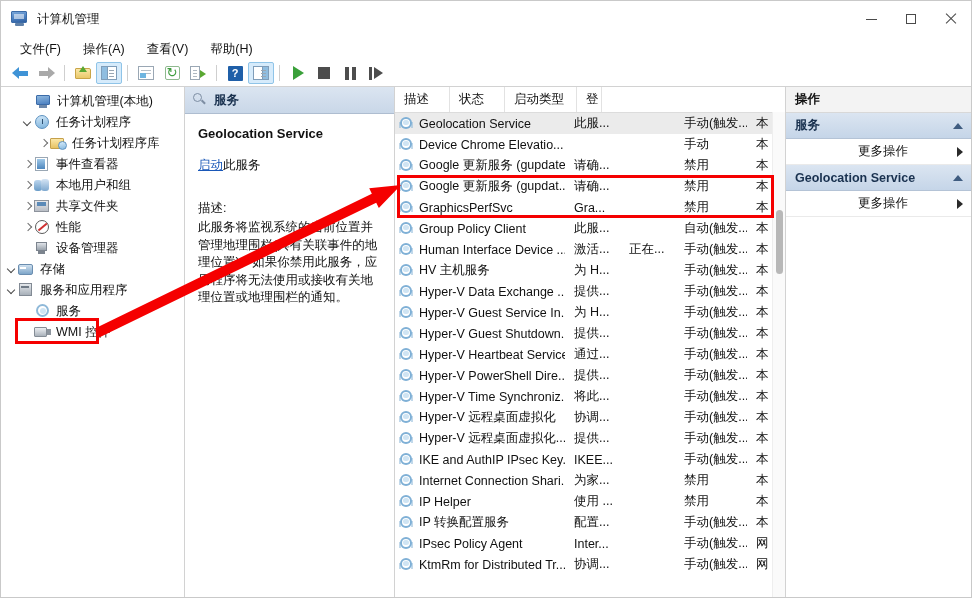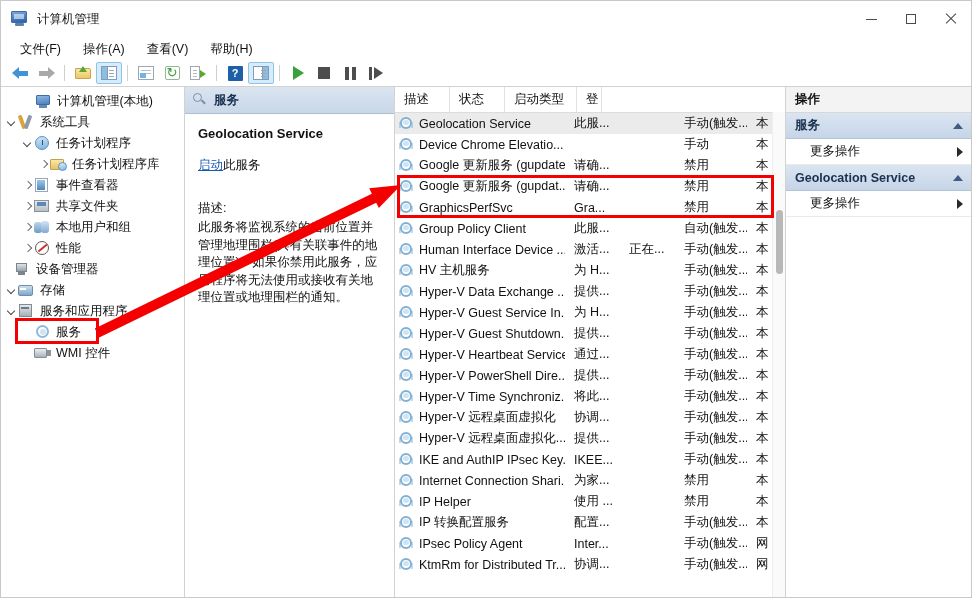--- a/index.html
+++ b/index.html
@@ -235,21 +235,21 @@
      font-size:12.5px;font-weight:bold;color:#111;}
   .act-group{height:25px;display:flex;align-items:center;padding:0 8px 0 9px;
      background:linear-gradient(180deg,#dbe5f1 0%,#c5d5e8 100%);
      border-bottom:1px solid #b4c3d6;font-size:12.5px;font-weight:bold;color:#19314f;
      cursor:default;}
   .act-group span{flex:1;}
   .tri-up{width:0;height:0;border-left:5px solid transparent;border-right:5px solid transparent;
      border-bottom:6px solid #3f5c80;}
   .act-item{height:25px;display:flex;align-items:center;padding:0 8px 0 24px;
      font-size:12.5px;color:#111;cursor:default;border-bottom:1px solid #eaeaea;}
-  .act-item span{flex:1;}
+  .act-item span{flex:1;margin-left:48px;}
   .tri-right{width:0;height:0;border-top:5px solid transparent;border-bottom:5px solid transparent;
      border-left:6px solid #2a2a2a;}
 
   
   .ann{position:absolute;pointer-events:none;}
   .ann-box{border:3px solid #f50000;box-sizing:border-box;}
   .ann-arrow{left:0;top:0;width:972px;height:598px;}
 </style>
 </head>
 <body>
@@ -370,30 +370,20 @@
         <div class="tnode" style="padding-left: 21px;">
           <div class="chev "></div>
           <div class="tico">
             <div class="i-comp">
               <div class="a"></div>
               <div class="b"></div>
             </div>
           </div>
           <div class="tlabel">计算机管理(本地)</div>
         </div>
-        <div class="tnode" style="padding-left: 4px;">
-          <div class="chev d"></div>
-          <div class="tico">
-            <div class="i-tools">
-              <div class="a"></div>
-              <div class="b"></div>
-            </div>
-          </div>
-          <div class="tlabel">系统工具</div>
-        </div>
         <div class="tnode" style="padding-left: 20px;">
           <div class="chev d"></div>
           <div class="tico">
             <div class="i-clock"></div>
           </div>
           <div class="tlabel">任务计划程序</div>
         </div>
         <div class="tnode" style="padding-left: 36px;">
           <div class="chev r"></div>
           <div class="tico">
@@ -410,45 +400,45 @@
             <div class="i-event">
               <div class="a"></div>
               <div class="b"></div>
             </div>
           </div>
           <div class="tlabel">事件查看器</div>
         </div>
         <div class="tnode" style="padding-left: 20px;">
           <div class="chev r"></div>
           <div class="tico">
+            <div class="i-users">
+              <div class="a"></div>
+              <div class="b"></div>
+            </div>
+          </div>
+          <div class="tlabel">本地用户和组</div>
+        </div>
+        <div class="tnode" style="padding-left: 20px;">
+          <div class="chev r"></div>
+          <div class="tico">
             <div class="i-share">
               <div class="a"></div>
               <div class="b"></div>
             </div>
           </div>
           <div class="tlabel">共享文件夹</div>
         </div>
         <div class="tnode" style="padding-left: 20px;">
           <div class="chev r"></div>
           <div class="tico">
-            <div class="i-users">
-              <div class="a"></div>
-              <div class="b"></div>
-            </div>
-          </div>
-          <div class="tlabel">本地用户和组</div>
+            <div class="i-perf"></div>
+          </div>
+          <div class="tlabel">性能</div>
         </div>
         <div class="tnode" style="padding-left: 20px;">
-          <div class="chev r"></div>
-          <div class="tico">
-            <div class="i-perf"></div>
-          </div>
-          <div class="tlabel">性能</div>
-        </div>
-        <div class="tnode" style="">
           <div class="chev "></div>
           <div class="tico">
             <div class="i-dev">
               <div class="a"></div>
               <div class="b"></div>
             </div>
           </div>
           <div class="tlabel">设备管理器</div>
         </div>
         <div class="tnode" style="padding-left: 4px;">

